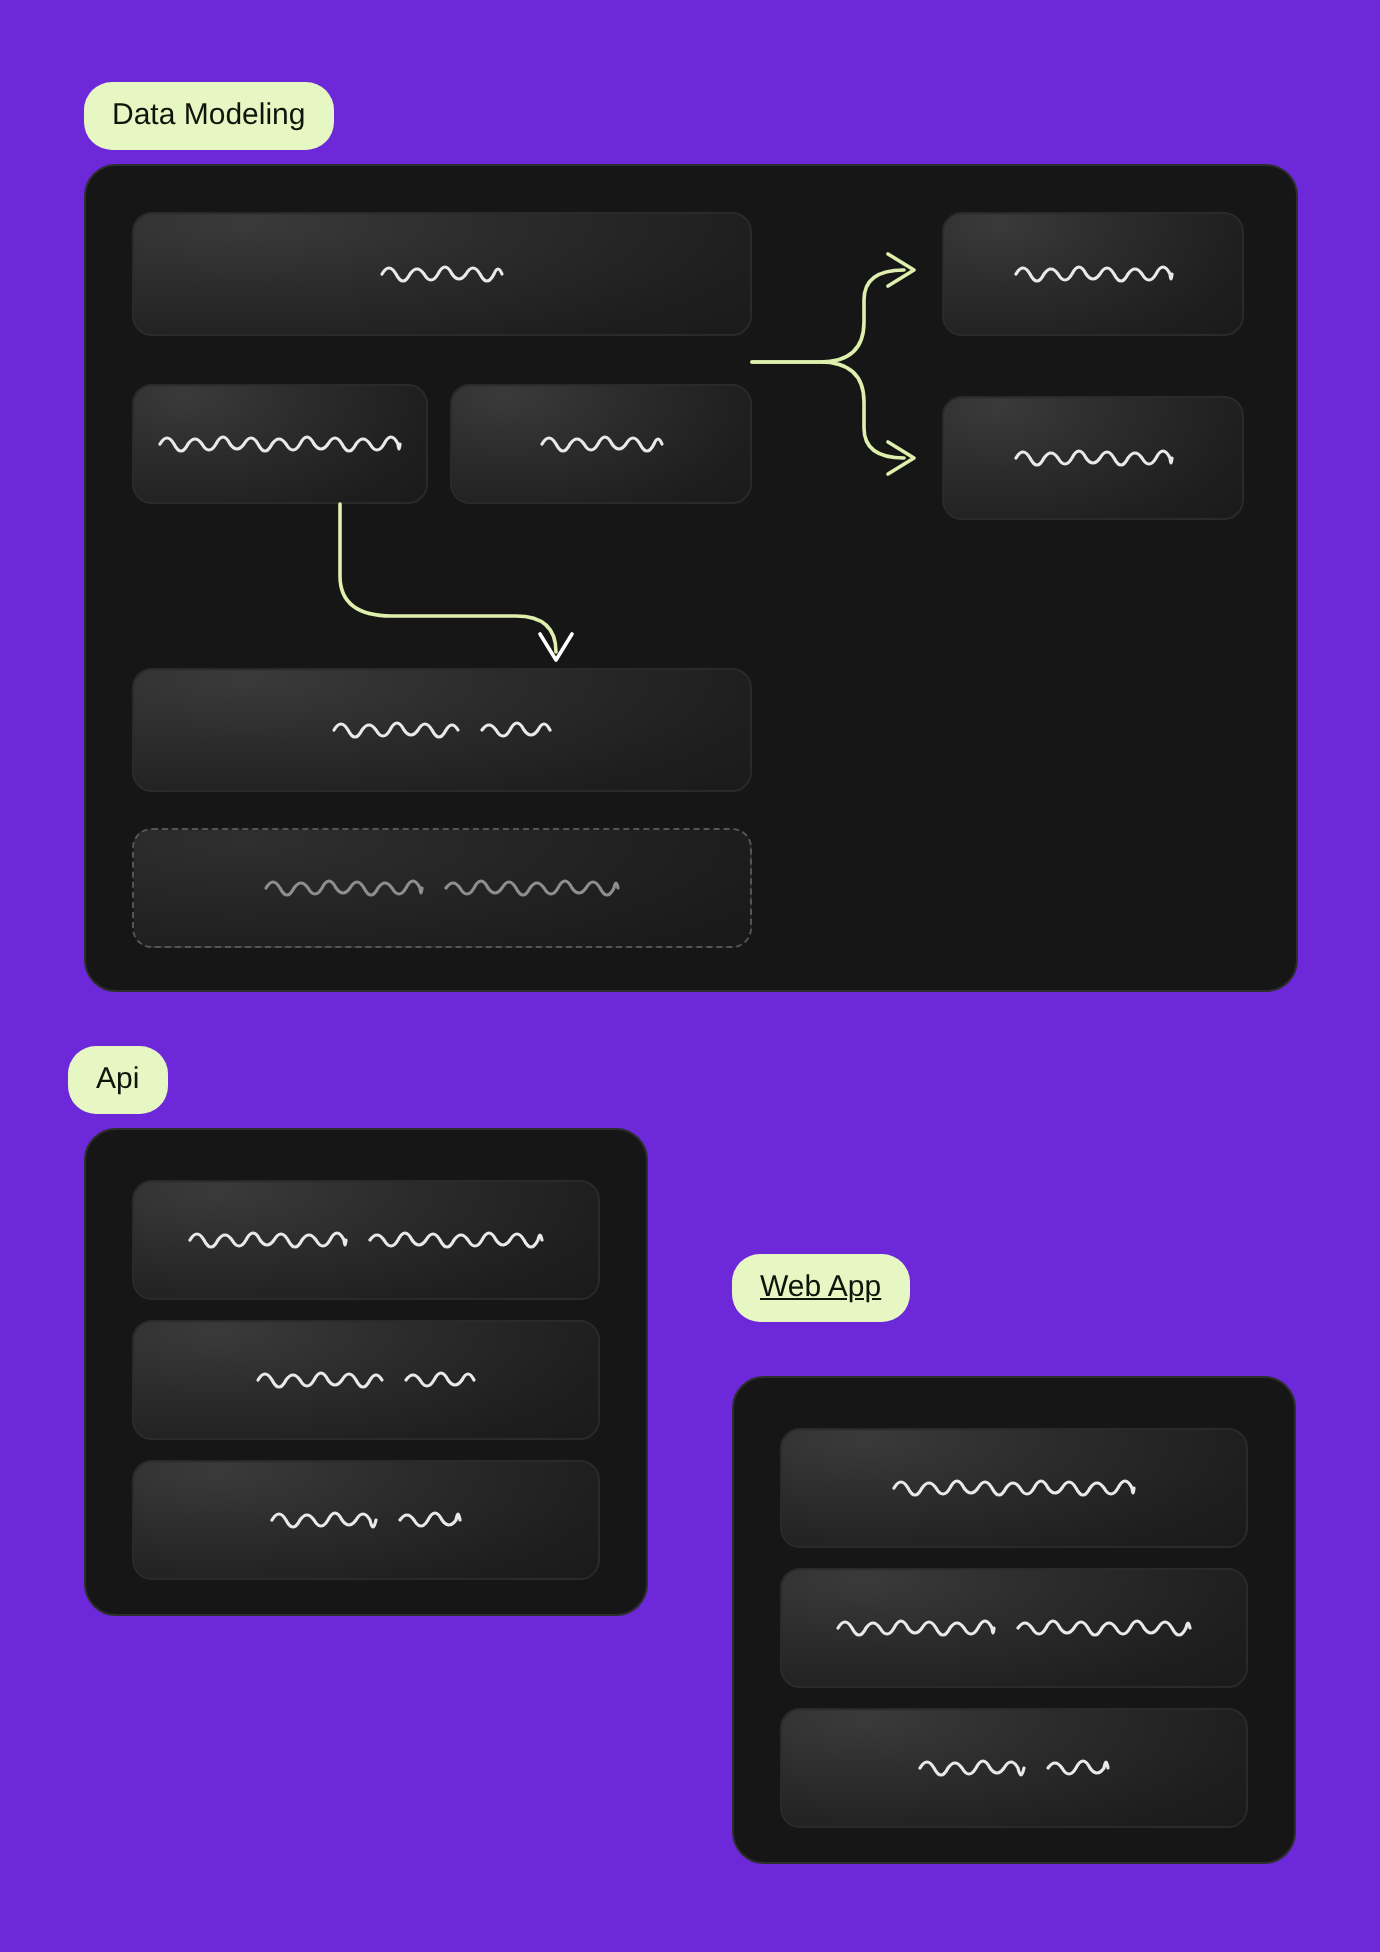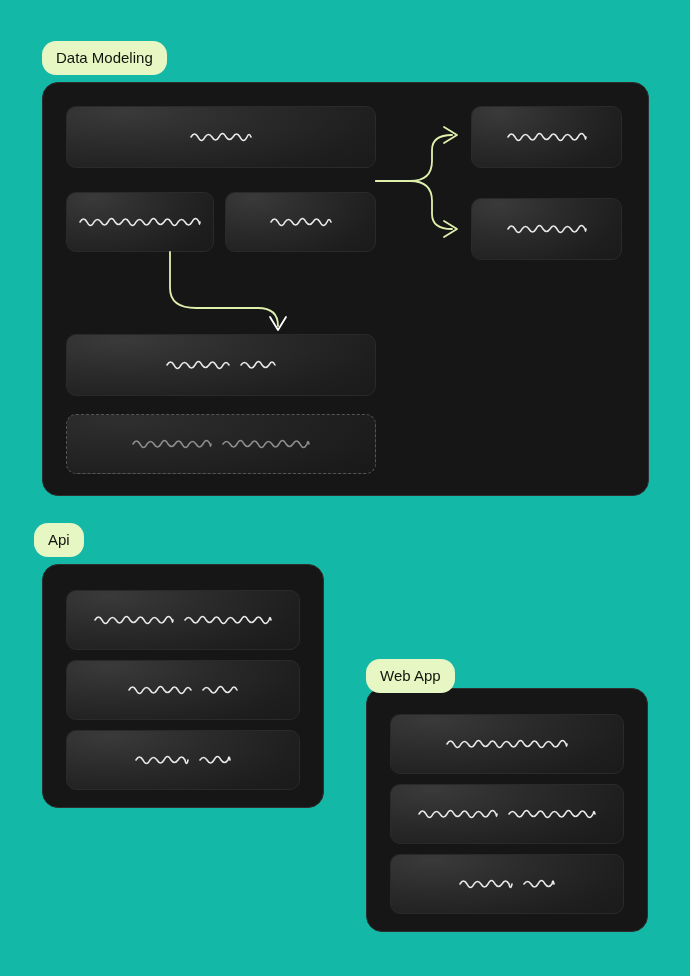--- a/index.html
+++ b/index.html
@@ -10,21 +10,21 @@
   body {
     width: 690px;
     height: 976px;
     position: relative;
     font-family: "Liberation Sans", sans-serif;
     overflow: hidden;
   }
   .canvas {
     position: absolute;
     inset: 0;
-    background: #14b8a6;
+    background: #6d28d9;
   }
 
   
   .group {
     position: absolute;
     border: 1px solid #2e2e2e;
     border-radius: 16px;
     background: #161616;
     box-sizing: border-box;
   }
@@ -145,21 +145,21 @@
           <path d="M78 10 Q81.5 5.0 85.0 10 Q88.5 16.0 92.0 10 Q95.5 3.0 99.0 10 Q102.5 15.0 106.0 10 Q109.0 4.0 112.0 10"></path>
         </svg>
       </div>
       <div class="node" style="left: 66px; top: 730px; width: 234px; height: 60px;">
         <svg class="scribble" width="102" height="20" viewBox="0 0 102 20">
           <path d="M4 10 Q7.5 4.0 11.0 10 Q14.5 17.0 18.0 10 Q21.5 5.0 25.0 10 Q28.5 16.0 32.0 10 Q35.5 3.0 39.0 10 Q42.5 15.0 46.0 10 Q49.5 4.0 53.0 10 Q54.5 17.0 56.0 10"></path>
           <path d="M68 10 Q71.5 5.0 75.0 10 Q78.5 16.0 82.0 10 Q85.5 3.0 89.0 10 Q92.5 15.0 96.0 10 Q97.0 4.0 98.0 10"></path>
         </svg>
       </div>
       <div class="group" style="left: 366px; top: 688px; width: 282px; height: 244px;"></div>
-      <div class="group-label" style="left: 366px; top: 659px;">Web App</div>
+      <div class="group-label" style="left: 366px; top: 627px; text-decoration: underline;">Web App</div>
       <div class="node" style="left: 390px; top: 714px; width: 234px; height: 60px;">
         <svg class="scribble" width="128" height="20" viewBox="0 0 128 20">
           <path d="M4 10 Q7.5 4.0 11.0 10 Q14.5 17.0 18.0 10 Q21.5 5.0 25.0 10 Q28.5 16.0 32.0 10 Q35.5 3.0 39.0 10 Q42.5 15.0 46.0 10 Q49.5 4.0 53.0 10 Q56.5 17.0 60.0 10 Q63.5 5.0 67.0 10 Q70.5 16.0 74.0 10 Q77.5 3.0 81.0 10 Q84.5 15.0 88.0 10 Q91.5 4.0 95.0 10 Q98.5 17.0 102.0 10 Q105.5 5.0 109.0 10 Q112.5 16.0 116.0 10 Q119.5 3.0 123.0 10 Q123.5 15.0 124.0 10"></path>
         </svg>
       </div>
       <div class="node" style="left: 390px; top: 784px; width: 234px; height: 60px;">
         <svg class="scribble" width="184" height="20" viewBox="0 0 184 20">
           <path d="M4 10 Q7.5 4.0 11.0 10 Q14.5 17.0 18.0 10 Q21.5 5.0 25.0 10 Q28.5 16.0 32.0 10 Q35.5 3.0 39.0 10 Q42.5 15.0 46.0 10 Q49.5 4.0 53.0 10 Q56.5 17.0 60.0 10 Q63.5 5.0 67.0 10 Q70.5 16.0 74.0 10 Q77.5 3.0 81.0 10 Q81.5 15.0 82.0 10"></path>
           <path d="M94 10 Q97.5 5.0 101.0 10 Q104.5 16.0 108.0 10 Q111.5 3.0 115.0 10 Q118.5 15.0 122.0 10 Q125.5 4.0 129.0 10 Q132.5 17.0 136.0 10 Q139.5 5.0 143.0 10 Q146.5 16.0 150.0 10 Q153.5 3.0 157.0 10 Q160.5 15.0 164.0 10 Q167.5 4.0 171.0 10 Q174.5 17.0 178.0 10 Q179.0 5.0 180.0 10"></path>
         </svg>

